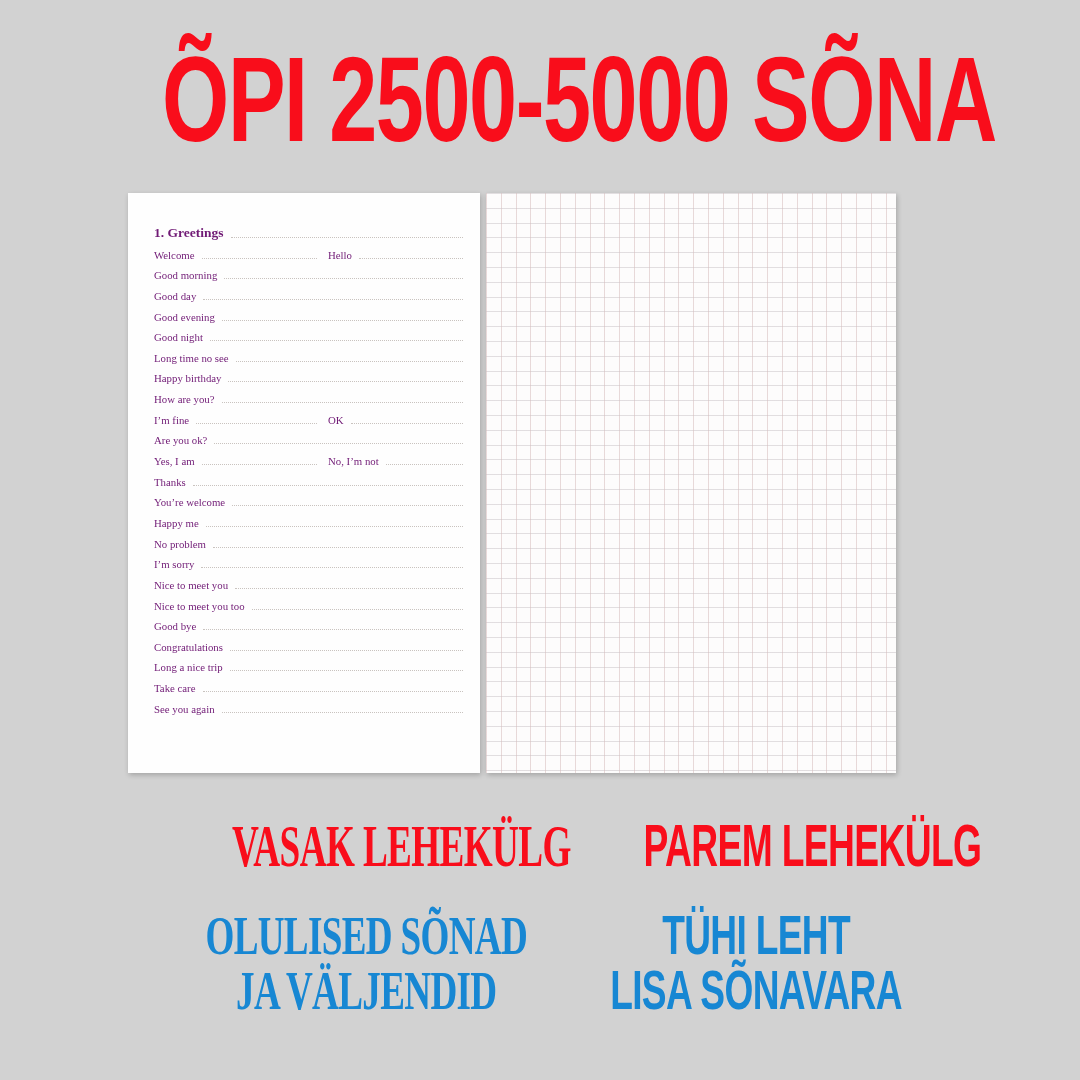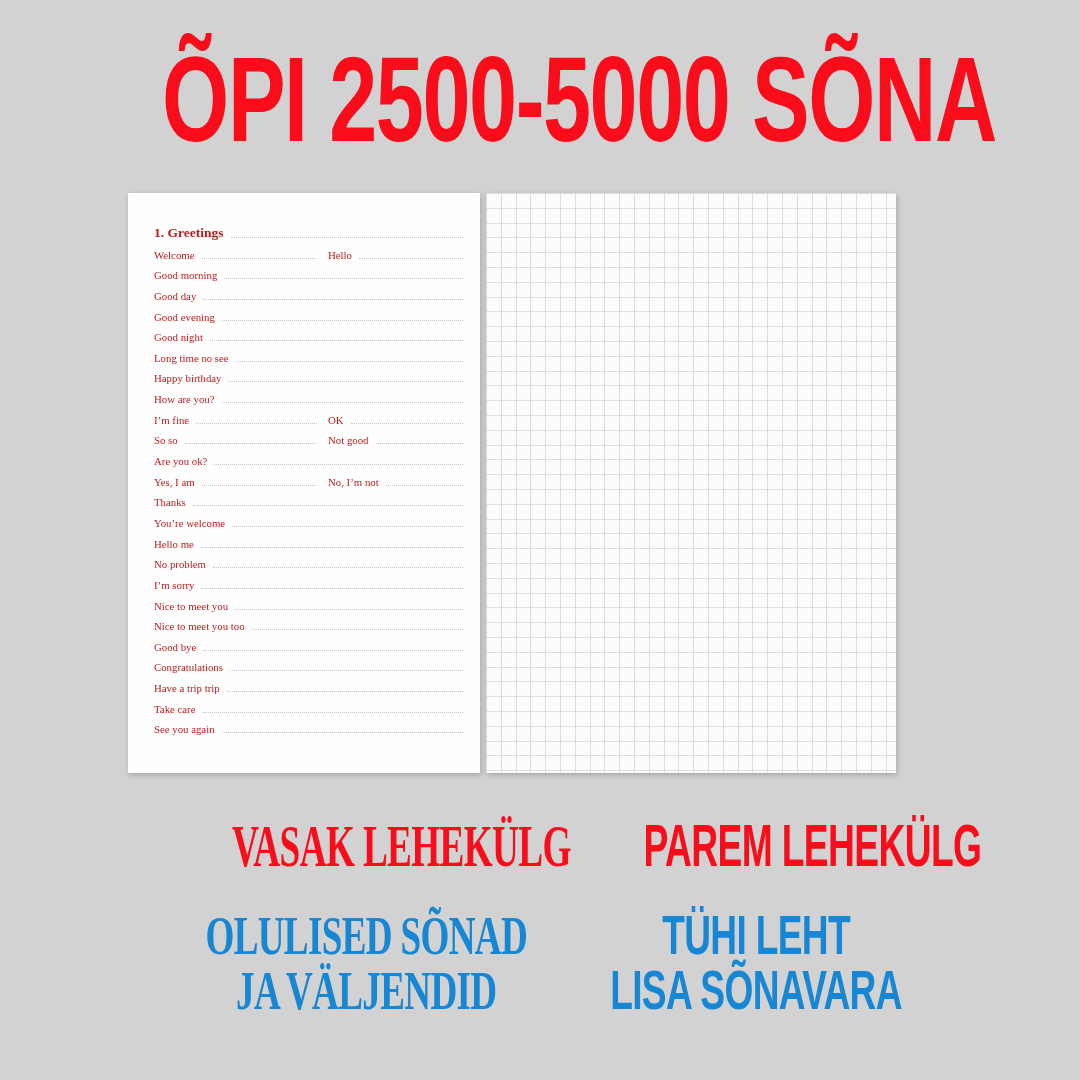--- a/index.html
+++ b/index.html
@@ -38,21 +38,21 @@
     display: flex; gap: 6px;
   }
   .page { box-sizing: border-box; height: 100%; }
 
   .page-left {
     width: 352px;
     background: #fefefe;
     box-shadow: 1px 2px 5px rgba(0,0,0,0.22);
     padding: 31px 16px 0 26px;
     font-family: "Liberation Serif", "DejaVu Serif", serif;
-    color: #b91c1c;
+    color: #701a75;
   }
   .heading-row { display: flex; align-items: flex-end; height: 17px; }
   .heading { font-weight: bold; font-size: 13.5px; line-height: 1.2; white-space: nowrap; }
   .rows { margin-top: 0; }
   .row { display: flex; align-items: flex-end; height: 20.65px; }
   .col { display: flex; flex: 1 1 auto; align-items: flex-end; min-width: 0; }
   .col-fixed { flex: 0 0 164px; margin-right: 10px; justify-content: flex-end; }
   .lbl { font-size: 10.8px; line-height: 13px; white-space: nowrap; }
   .dots {
     flex: 1 1 auto;
@@ -173,30 +173,20 @@
             <div class="col col-fixed">
               <span class="lbl">I’m fine</span>
               <span class="dots"></span>
             </div>
             <div class="col">
               <span class="lbl">OK</span>
               <span class="dots"></span>
             </div>
           </div>
           <div class="row">
-            <div class="col col-fixed">
-              <span class="lbl">So so</span>
-              <span class="dots"></span>
-            </div>
-            <div class="col">
-              <span class="lbl">Not good</span>
-              <span class="dots"></span>
-            </div>
-          </div>
-          <div class="row">
             <div class="col">
               <span class="lbl">Are you ok?</span>
               <span class="dots"></span>
             </div>
           </div>
           <div class="row">
             <div class="col col-fixed">
               <span class="lbl">Yes, I am</span>
               <span class="dots"></span>
             </div>
@@ -212,21 +202,21 @@
             </div>
           </div>
           <div class="row">
             <div class="col">
               <span class="lbl">You’re welcome</span>
               <span class="dots"></span>
             </div>
           </div>
           <div class="row">
             <div class="col">
-              <span class="lbl">Hello me</span>
+              <span class="lbl">Happy me</span>
               <span class="dots"></span>
             </div>
           </div>
           <div class="row">
             <div class="col">
               <span class="lbl">No problem</span>
               <span class="dots"></span>
             </div>
           </div>
           <div class="row">
@@ -254,21 +244,21 @@
             </div>
           </div>
           <div class="row">
             <div class="col">
               <span class="lbl">Congratulations</span>
               <span class="dots"></span>
             </div>
           </div>
           <div class="row">
             <div class="col">
-              <span class="lbl">Have a trip trip</span>
+              <span class="lbl">Long a nice trip</span>
               <span class="dots"></span>
             </div>
           </div>
           <div class="row">
             <div class="col">
               <span class="lbl">Take care</span>
               <span class="dots"></span>
             </div>
           </div>
           <div class="row">

